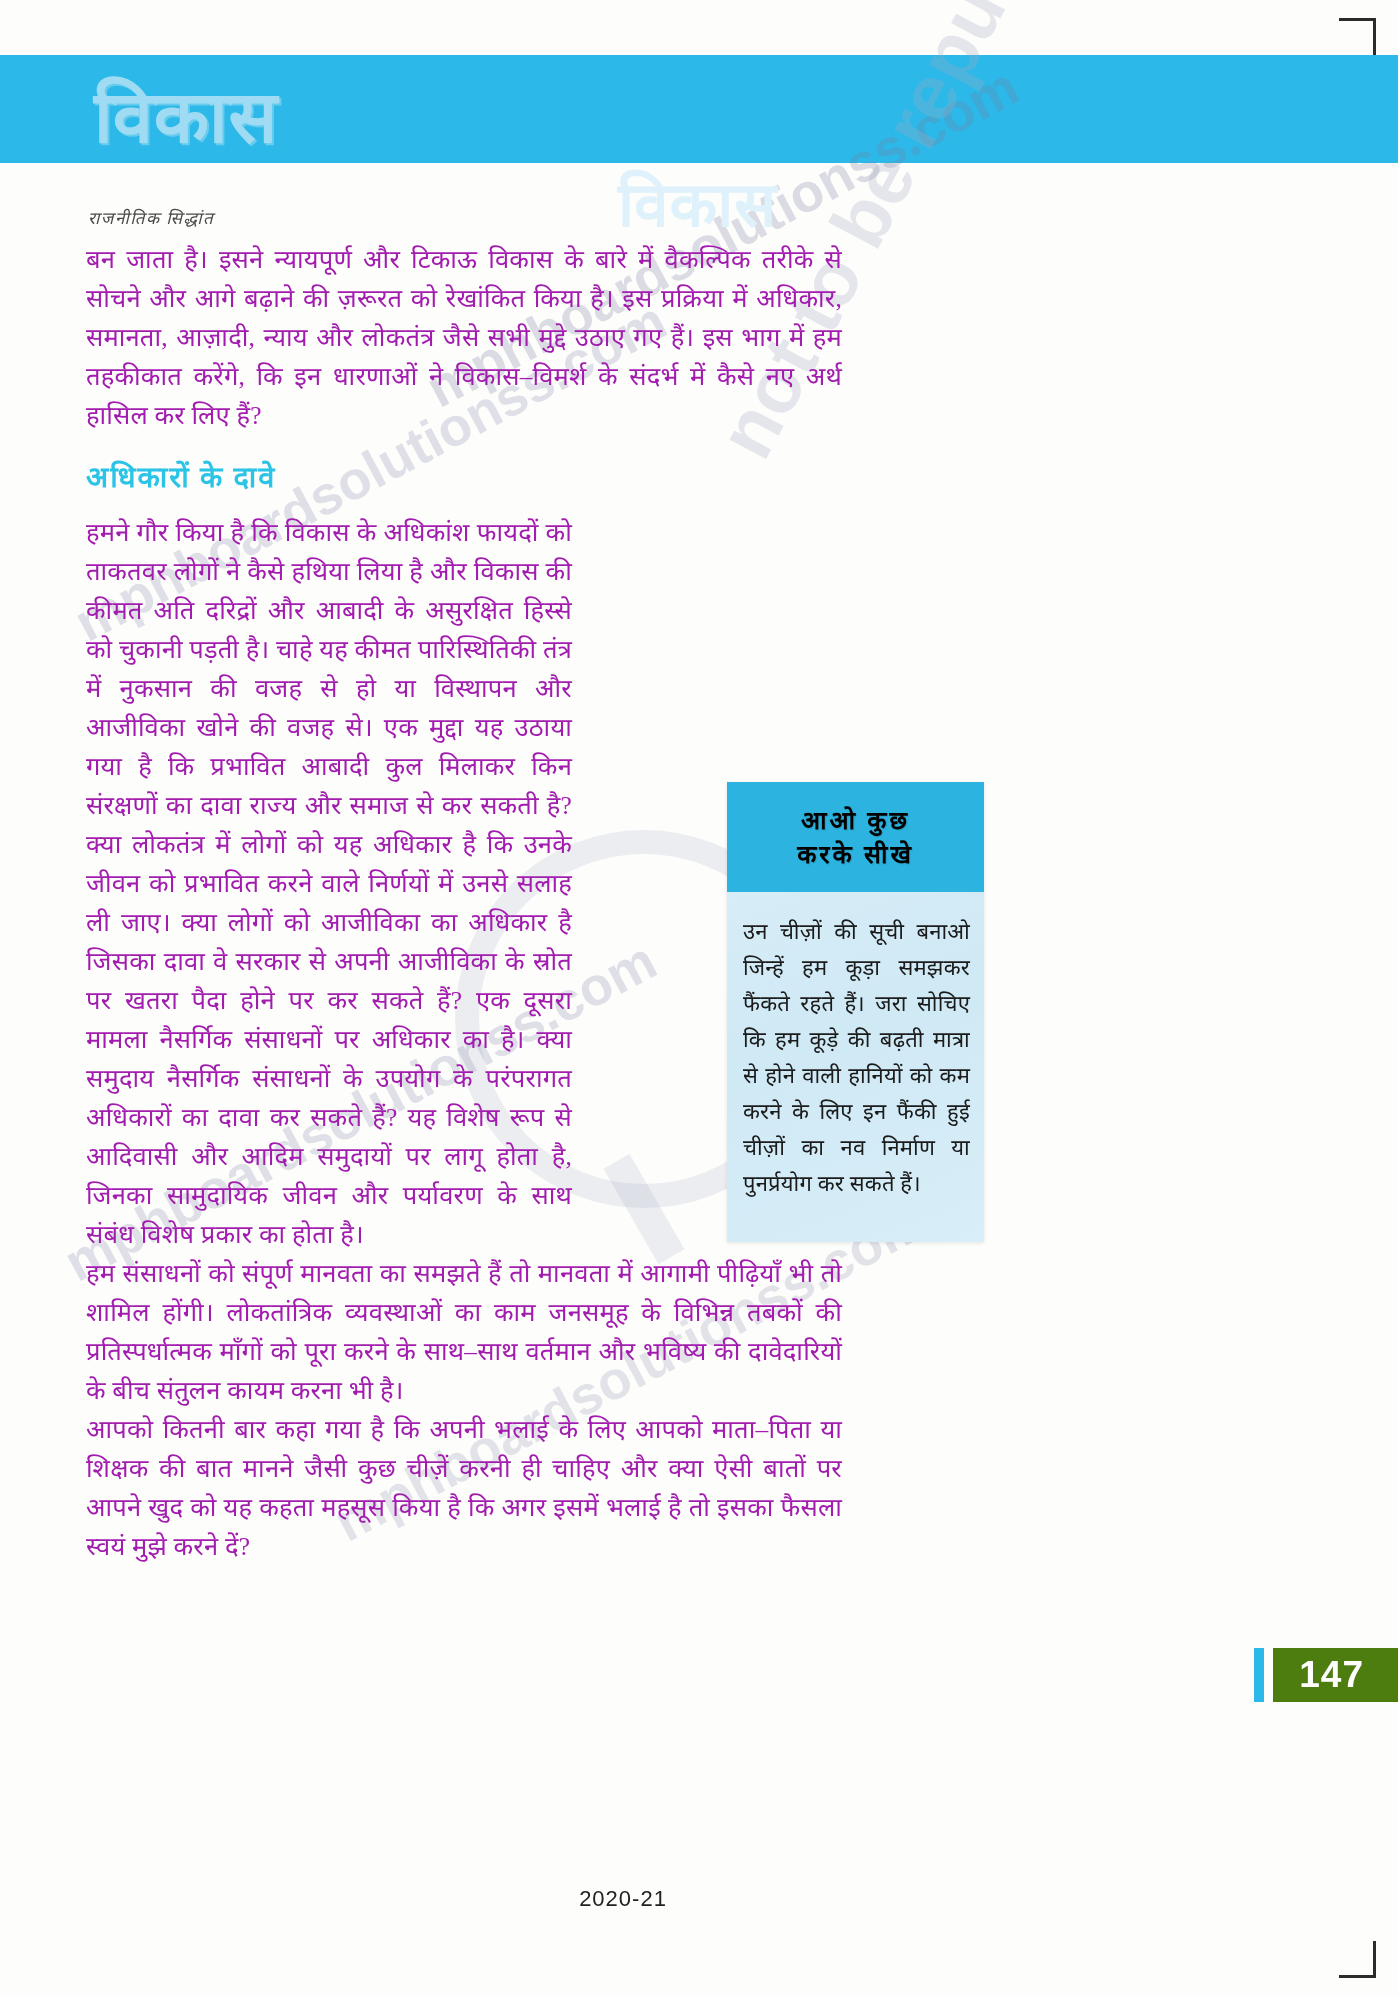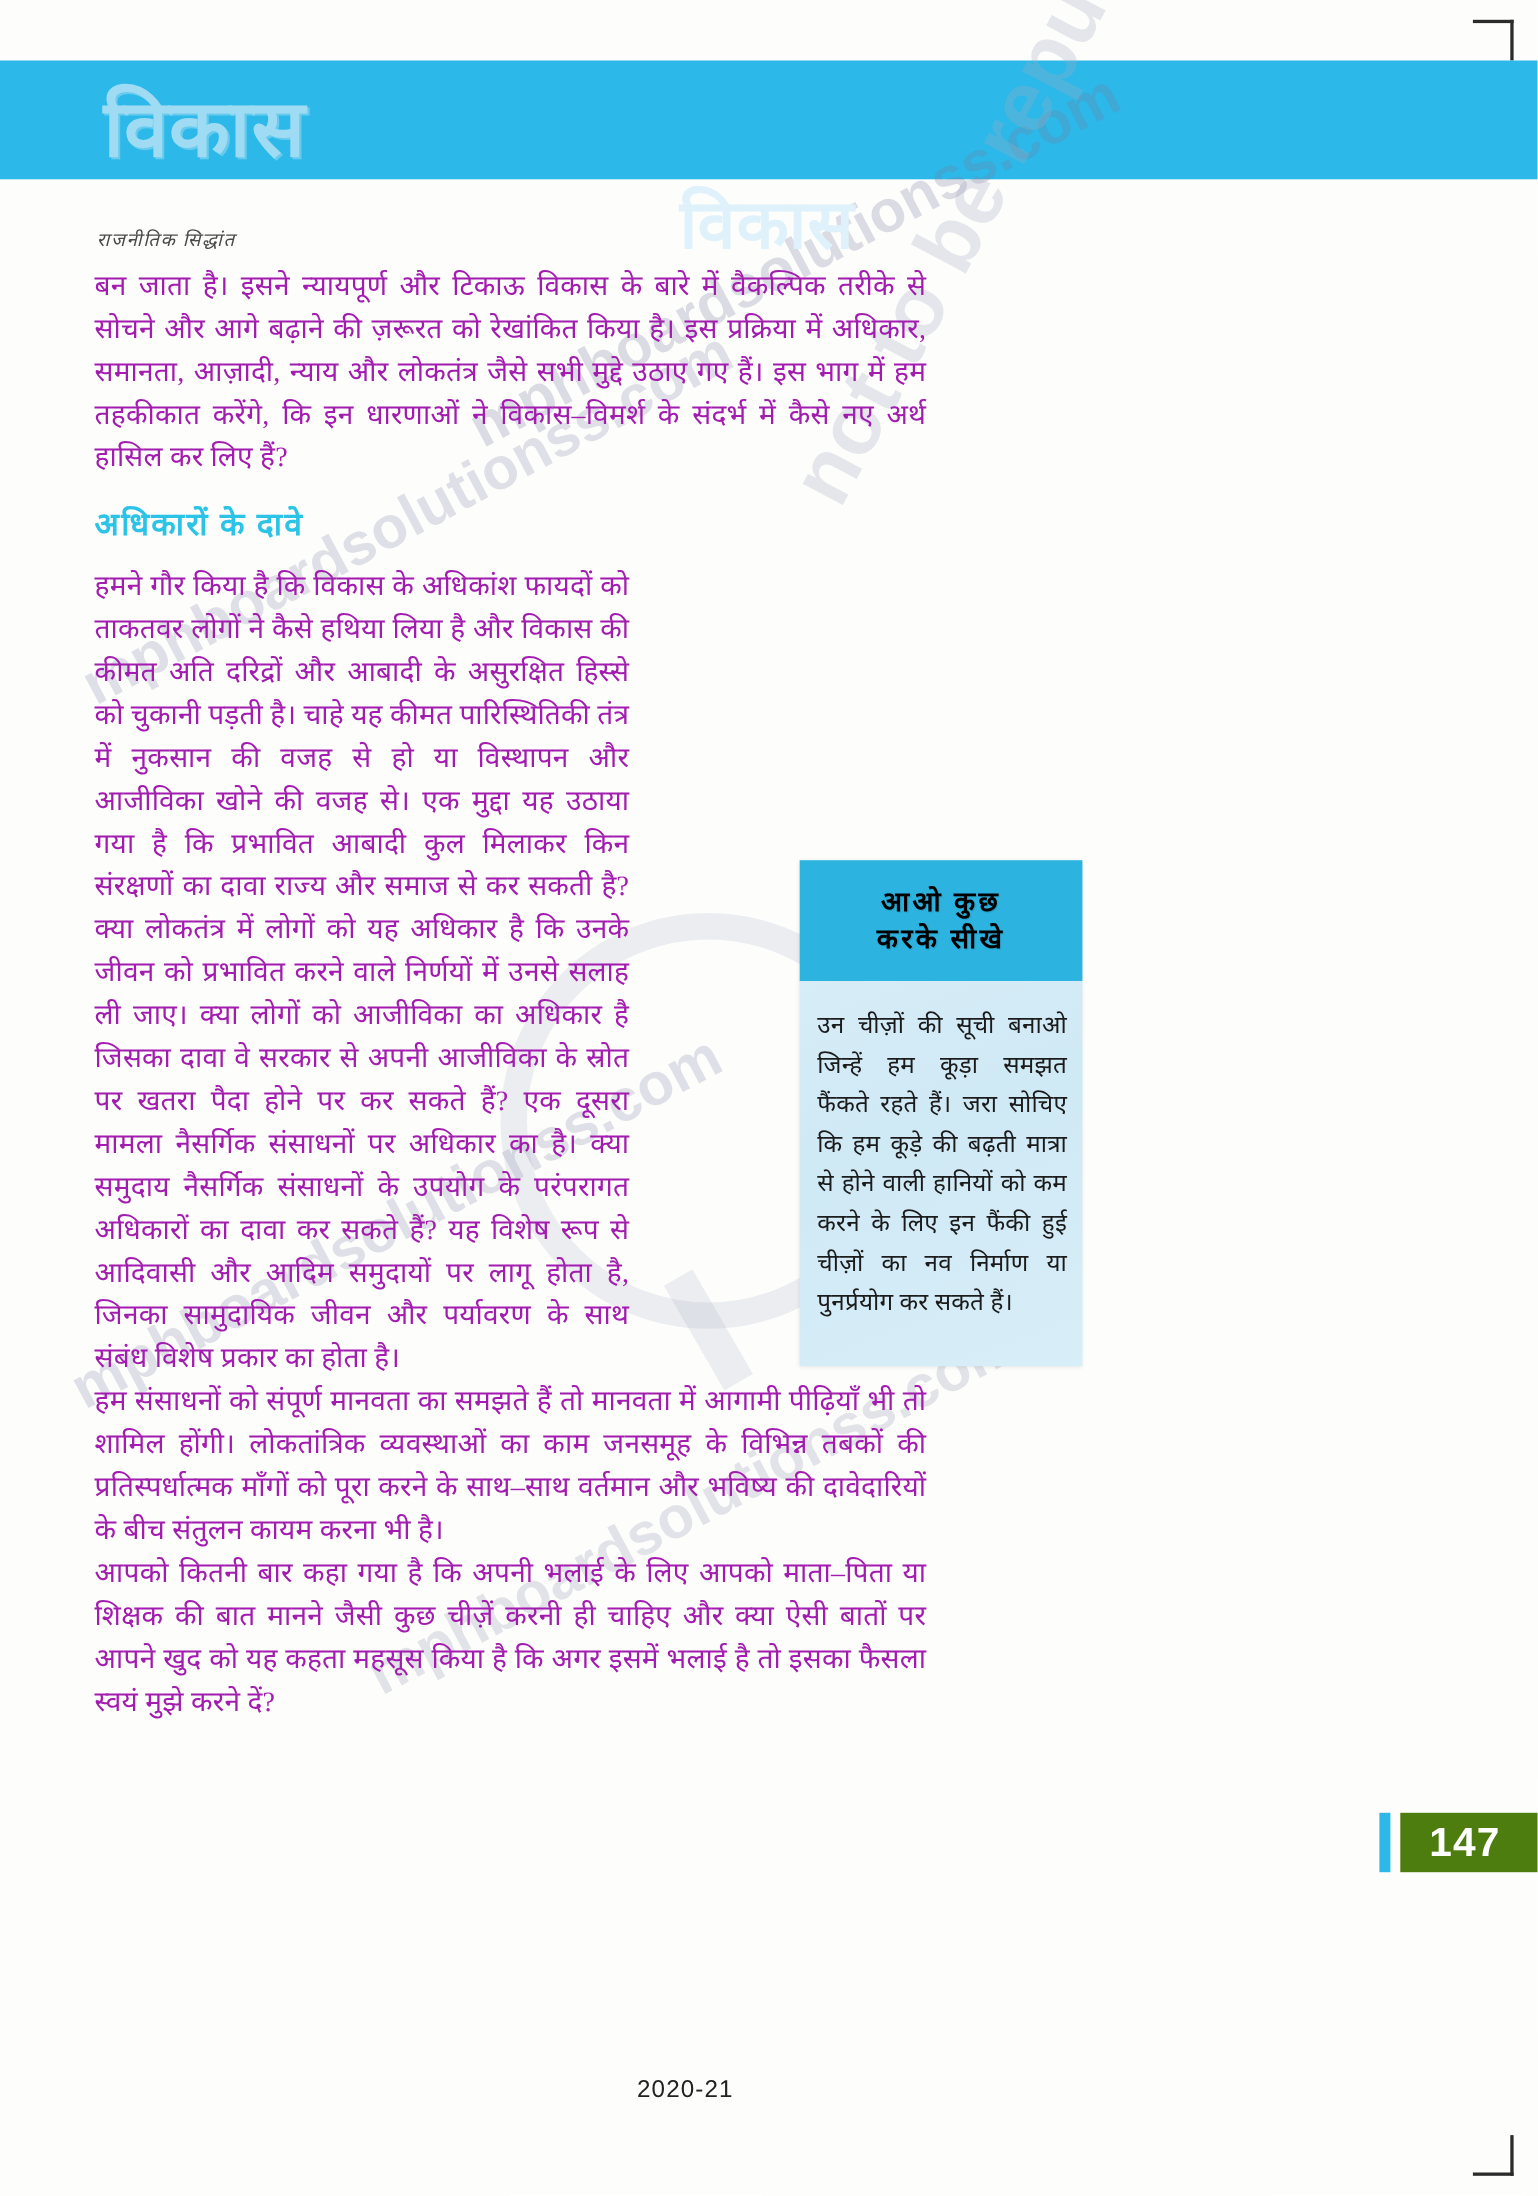--- a/index.html
+++ b/index.html
@@ -281,21 +281,21 @@
   <div class="chapter-title-ghost">विकास</div>
 
   <div class="running-head">राजनीतिक सिद्धांत</div>
 
   <div class="activity-box">
     <div class="activity-head">
       <span class="line">आओ कुछ</span>
       <span class="line">करके सीखे</span>
     </div>
     <div class="activity-body">
-      <p>उन चीज़ों की सूची बनाओ जिन्हें हम कूड़ा समझत फैंकते रहते हैं। जरा सोचिए कि हम कूड़े की बढ़ती मात्रा से होने वाली हानियों को कम करने के लिए इन फैंकी हुई चीज़ों का नव निर्माण या पुनर्प्रयोग कर सकते हैं।</p>
+      <p>उन चीज़ों की सूची बनाओ जिन्हें हम कूड़ा समझकर फैंकते रहते हैं। जरा सोचिए कि हम कूड़े की बढ़ती मात्रा से होने वाली हानियों को कम करने के लिए इन फैंकी हुई चीज़ों का नव निर्माण या पुनर्प्रयोग कर सकते हैं।</p>
     </div>
   </div>
 
   <div class="body-col">
 
     <p class="para fullwidth">बन जाता है। इसने न्यायपूर्ण और टिकाऊ विकास के बारे में वैकल्पिक तरीके से सोचने और आगे बढ़ाने की ज़रूरत को रेखांकित किया है। इस प्रक्रिया में अधिकार, समानता, आज़ादी, न्याय और लोकतंत्र जैसे सभी मुद्दे उठाए गए हैं। इस भाग में हम तहकीकात करेंगे, कि इन धारणाओं ने विकास–विमर्श के संदर्भ में कैसे नए अर्थ हासिल कर लिए हैं?</p>
 
     <div class="sec-heading">अधिकारों के दावे</div>
 
     <p class="para narrow">हमने गौर किया है कि विकास के अधिकांश फायदों को ताकतवर लोगों ने कैसे हथिया लिया है और विकास की कीमत अति दरिद्रों और आबादी के असुरक्षित हिस्से को चुकानी पड़ती है। चाहे यह कीमत पारिस्थितिकी तंत्र में नुकसान की वजह से हो या विस्थापन और आजीविका खोने की वजह से। एक मुद्दा यह उठाया गया है कि प्रभावित आबादी कुल मिलाकर किन संरक्षणों का दावा राज्य और समाज से कर सकती है? क्या लोकतंत्र में लोगों को यह अधिकार है कि उनके जीवन को प्रभावित करने वाले निर्णयों में उनसे सलाह ली जाए। क्या लोगों को आजीविका का अधिकार है जिसका दावा वे सरकार से अपनी आजीविका के स्रोत पर खतरा पैदा होने पर कर सकते हैं? एक दूसरा मामला नैसर्गिक संसाधनों पर अधिकार का है। क्या समुदाय नैसर्गिक संसाधनों के उपयोग के परंपरागत अधिकारों का दावा कर सकते हैं? यह विशेष रूप से आदिवासी और आदिम समुदायों पर लागू होता है, जिनका सामुदायिक जीवन और पर्यावरण के साथ संबंध विशेष प्रकार का होता है।</p>

